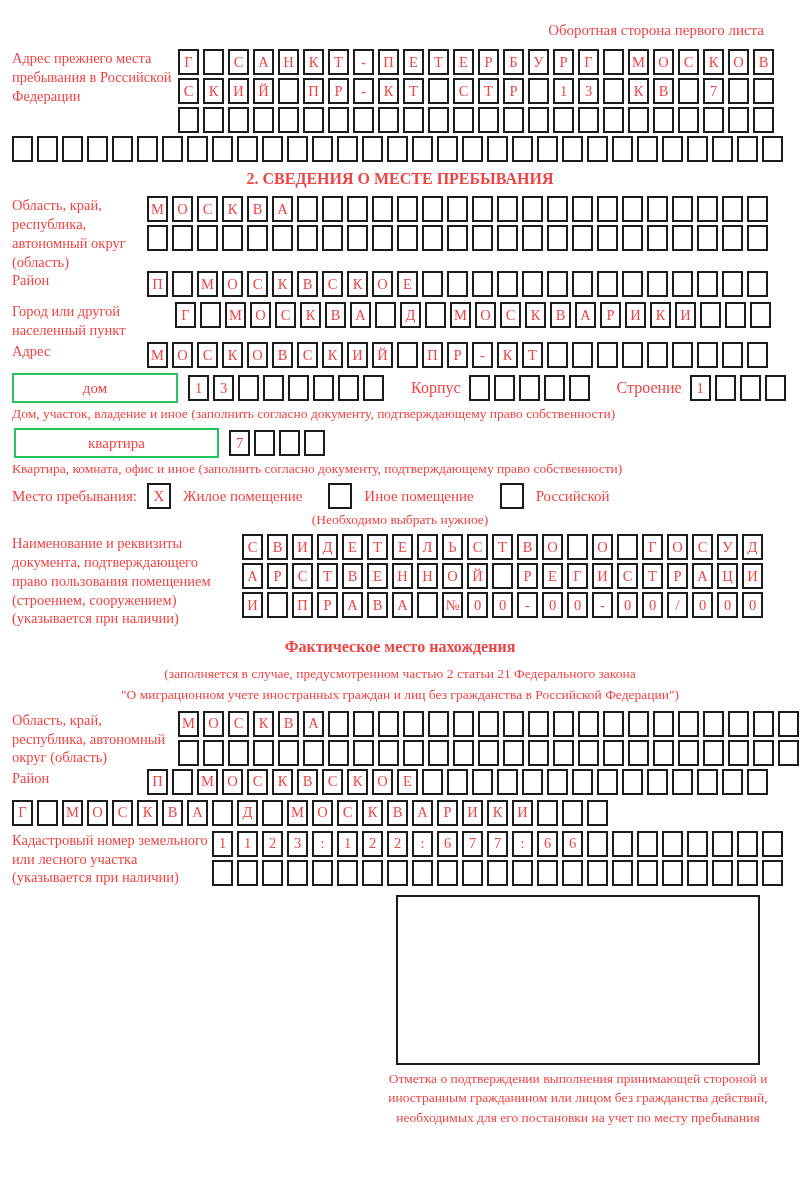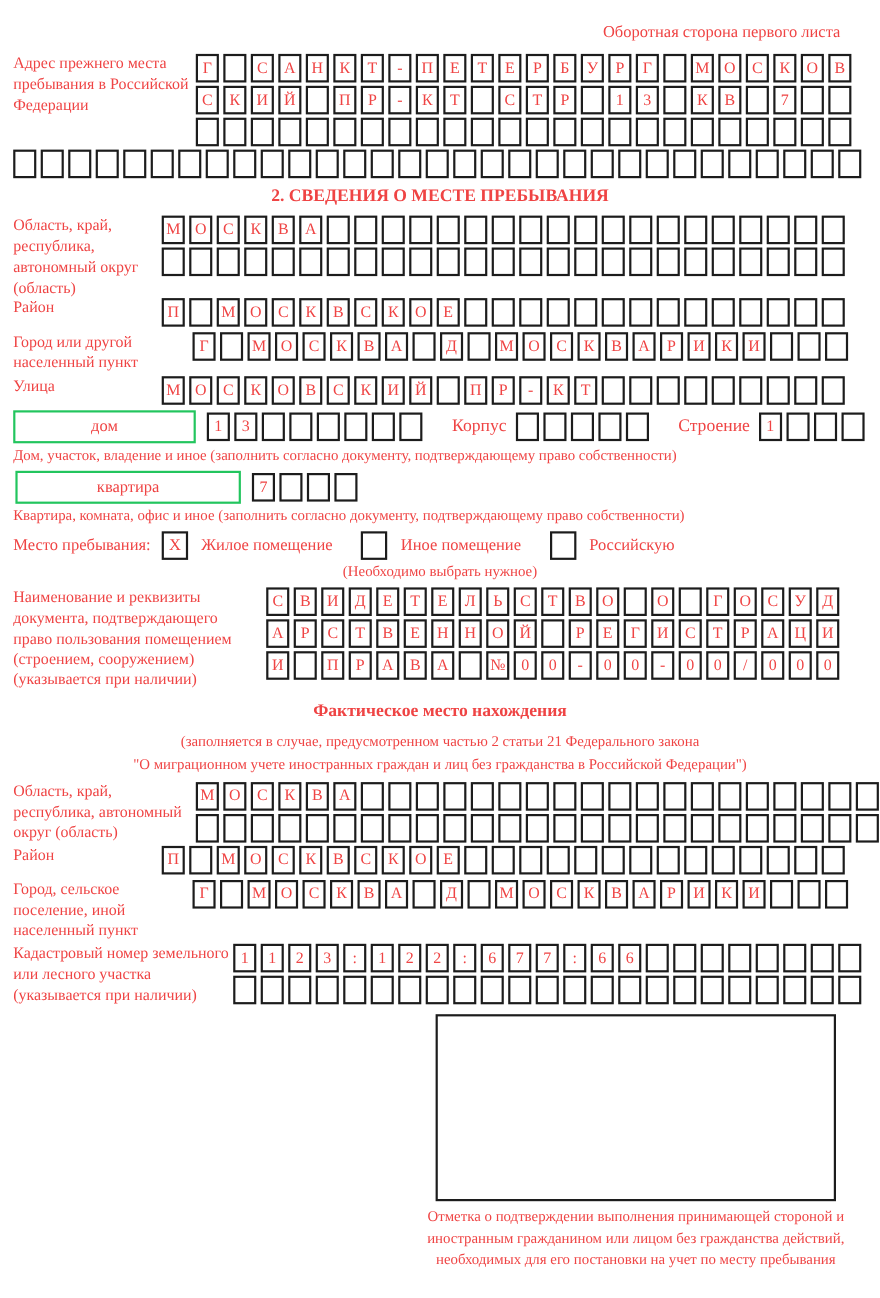--- a/index.html
+++ b/index.html
@@ -295,21 +295,21 @@
         <span class="cell">И</span>
         <span class="cell">К</span>
         <span class="cell">И</span>
         <span class="cell"></span>
         <span class="cell"></span>
         <span class="cell"></span>
       </div>
   </div>
 
   <div class="row mb2">
-    <div class="label w135">Улица</div>
+    <div class="label w135">Адрес</div>
     <div class="cells">
         <span class="cell">М</span>
         <span class="cell">О</span>
         <span class="cell">С</span>
         <span class="cell">К</span>
         <span class="cell">О</span>
         <span class="cell">В</span>
         <span class="cell">С</span>
         <span class="cell">К</span>
         <span class="cell">И</span>
@@ -373,21 +373,21 @@
   </div>
   <div class="small-note">Квартира, комната, офис и иное (заполнить согласно документу, подтверждающему право собственности)</div>
 
   <div class="row mesto-row">
     <span class="mesto-label">Место пребывания:</span>
     <span class="checkbox">X</span>
     <span class="opt-label">Жилое помещение</span>
     <span class="checkbox"></span>
     <span class="opt-label">Иное помещение</span>
     <span class="checkbox"></span>
-    <span class="opt-label">Российскую</span>
+    <span class="opt-label">Российской</span>
   </div>
   <div class="center-note">(Необходимо выбрать нужное)</div>
 
   <div class="row mt6">
     <div class="label w230">Наименование и реквизиты документа, подтверждающего право пользования помещением (строением, сооружением) (указывается при наличии)</div>
     <div>
       <div class="cells">
           <span class="cell">С</span>
           <span class="cell">В</span>
           <span class="cell">И</span>
@@ -548,21 +548,20 @@
         <span class="cell"></span>
         <span class="cell"></span>
         <span class="cell"></span>
         <span class="cell"></span>
         <span class="cell"></span>
         <span class="cell"></span>
       </div>
   </div>
 
   <div class="row mb2">
-    <div class="label w163">Город, сельское поселение, иной населенный пункт</div>
     <div class="cells">
         <span class="cell">Г</span>
         <span class="cell"></span>
         <span class="cell">М</span>
         <span class="cell">О</span>
         <span class="cell">С</span>
         <span class="cell">К</span>
         <span class="cell">В</span>
         <span class="cell">А</span>
         <span class="cell"></span>

